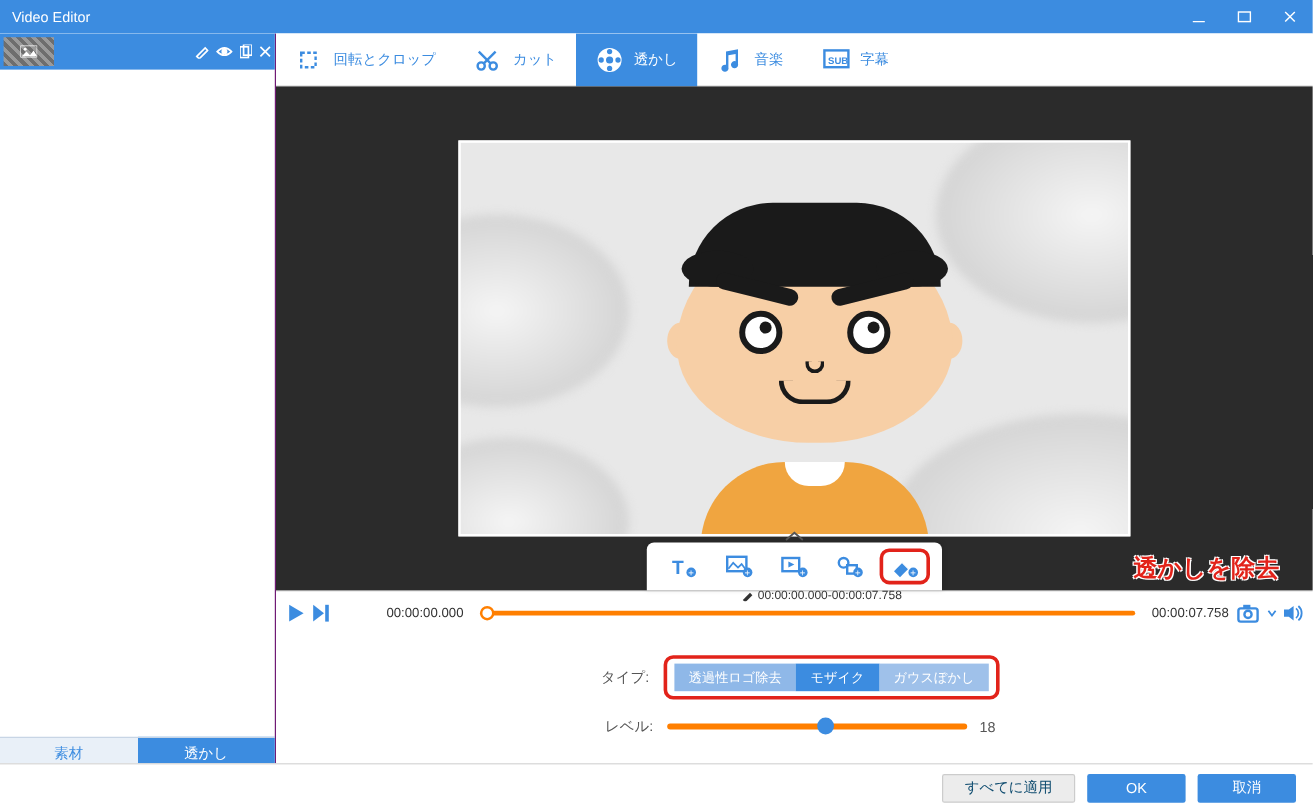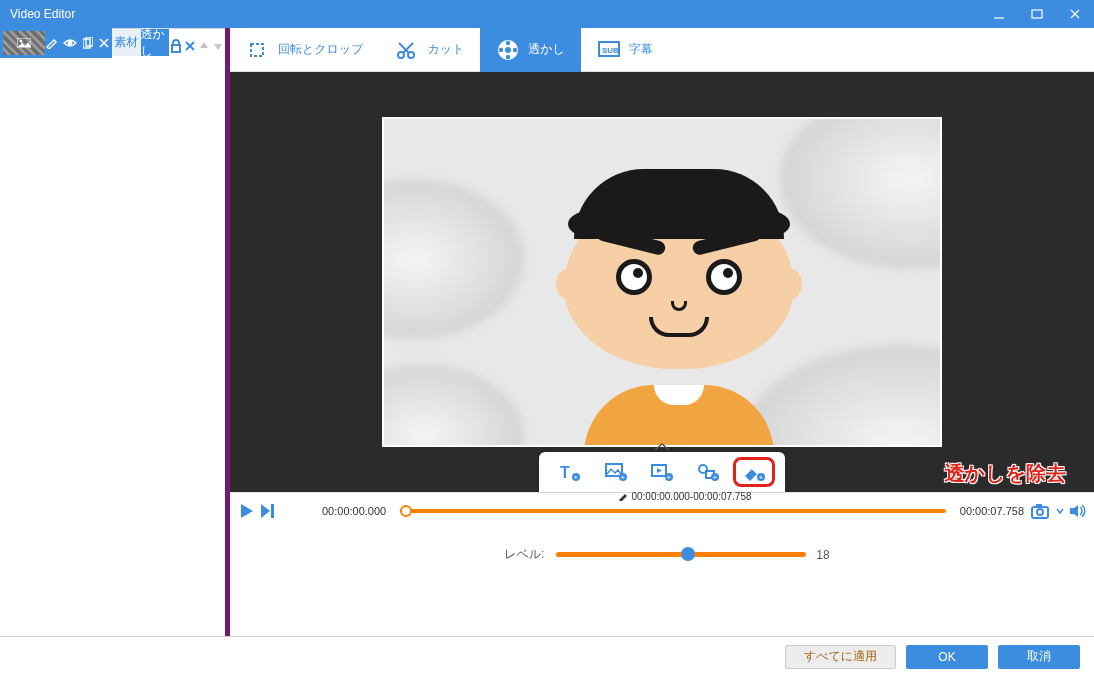--- a/index.html
+++ b/index.html
@@ -8,21 +8,21 @@
 
 .titlebar { height:28px; background:#3c8ce0; display:flex; align-items:center; color:#fff; font-size:12px; padding-left:10px; }
 .titlebar .spacer { flex:1; }
 .titlebar .winbtn { width:38px; height:28px; display:flex; align-items:center; justify-content:center; cursor:pointer; }
 .titlebar svg { stroke:#fff; stroke-width:1.2; fill:none; }
 
 
 .main { display:flex; height:calc(676px - 28px); }
 
 
-.left { width:230px; background:#fff; border-right:5px solid #701a75; display:flex; }
+.left { width:230px; background:#fff; border-right:1px solid #701a75; display:flex; flex-direction:column; }
 .thumblist { flex:1; }
 .thumb-item { background:#3c8ce0; height:30px; display:flex; align-items:center; padding:3px; }
 .thumb-box { width:42px; height:24px; background:repeating-linear-gradient(45deg,#6e6e6e,#6e6e6e 3px,#9a9a9a 3px,#9a9a9a 6px); display:flex; align-items:center; justify-content:center; }
 .thumb-box svg { fill:#fff; }
 .thumb-tools { margin-left:auto; display:flex; gap:6px; align-items:center; color:#fff; }
 .thumb-tools svg { stroke:#fff; fill:none; stroke-width:1.4; }
 
 .left-tabs { display:flex; height:28px; font-size:12px; }
 .left-tab { flex:1; display:flex; align-items:center; justify-content:center; background:#e9f0f8; color:#3c8ce0; cursor:pointer; border-top:1px solid #c8d5e5; }
 .left-tab.active { background:#3c8ce0; color:#fff; }
@@ -108,21 +108,21 @@
 .type-btn.a { background:#8fb8e8; }
 .type-btn.b { background:#3c8ce0; }
 .type-btn.c { background:#9fc1ea; }
 .slider-wrap { display:flex; align-items:center; gap:10px; }
 .slider { width:250px; height:5px; background:#ff7f00; border-radius:3px; position:relative; }
 .slider .knob { position:absolute; left:50%; top:-5px; width:14px; height:14px; background:#3c8ce0; border-radius:50%; }
 
 
 .footer { position:absolute; bottom:0; left:0; right:0; height:40px; border-top:1px solid #d5d5d5; display:flex; align-items:center; justify-content:flex-end; gap:10px; padding-right:14px; background:#fff; }
 .fb { height:24px; padding:0 18px; font-size:12px; display:flex; align-items:center; justify-content:center; cursor:pointer; border-radius:2px; }
-.fb.plain { background:#ececec; color:#a16207; border:1px solid #ccc; }
+.fb.plain { background:#ececec; color:#0c4a6e; border:1px solid #ccc; }
 .fb.primary { background:#3c8ce0; color:#fff; min-width:82px; }
 </style>
 </head>
 <body>
 
 <div class="titlebar">
   <span>Video Editor</span>
   <div class="spacer"></div>
   <div class="winbtn">
       <svg width="12" height="12">
@@ -230,20 +230,28 @@
             <svg width="24" height="24">
               <circle cx="12" cy="12" r="10" fill="#fff"></circle>
               <circle cx="12" cy="12" r="3" fill="#3c8ce0"></circle>
               <circle cx="12" cy="5" r="2.2" fill="#3c8ce0"></circle>
               <circle cx="12" cy="19" r="2.2" fill="#3c8ce0"></circle>
               <circle cx="5" cy="12" r="2.2" fill="#3c8ce0"></circle>
               <circle cx="19" cy="12" r="2.2" fill="#3c8ce0"></circle>
             </svg>
           </span>
         <span>透かし</span>
+      </div>
+      <div class="tooltab">
+        <span class="ticon">
+            <svg width="22" height="22">
+              <path d="M8 4 L18 2 V14 a3 3 0 1 1 -2 -2 V6 L10 7 V17 a3 3 0 1 1 -2 -2 Z" fill="#3c8ce0"></path>
+            </svg>
+          </span>
+        <span>音楽</span>
       </div>
       <div class="tooltab">
         <span class="ticon">
             <svg width="24" height="20">
               <rect x="2" y="2" width="20" height="14" fill="none" stroke="#3c8ce0" stroke-width="2"></rect>
               <text x="5" y="13" font-size="8" fill="#3c8ce0" font-weight="bold">SUB</text>
             </svg>
           </span>
         <span>字幕</span>
       </div>
@@ -356,20 +364,28 @@
           </svg>
         <svg width="18" height="16">
             <path d="M2 5 L6 5 L10 2 V14 L6 11 H2 Z"></path>
             <path d="M12 4 a5 5 0 0 1 0 8 M14 2 a8 8 0 0 1 0 12" fill="none" stroke="#3c8ce0" stroke-width="1.5"></path>
           </svg>
       </div>
     </div>
 
     <div class="controls">
       <div class="ctrl-row">
+        <span class="ctrl-label">タイプ:</span>
+        <div class="type-redbox">
+          <div class="type-btn a">透過性ロゴ除去</div>
+          <div class="type-btn b">モザイク</div>
+          <div class="type-btn c">ガウスぼかし</div>
+        </div>
+      </div>
+      <div class="ctrl-row">
         <span class="ctrl-label">レベル:</span>
         <div class="slider-wrap">
           <div class="slider">
               <div class="knob"></div>
             </div>
           <span>18</span>
         </div>
       </div>
     </div>
 

